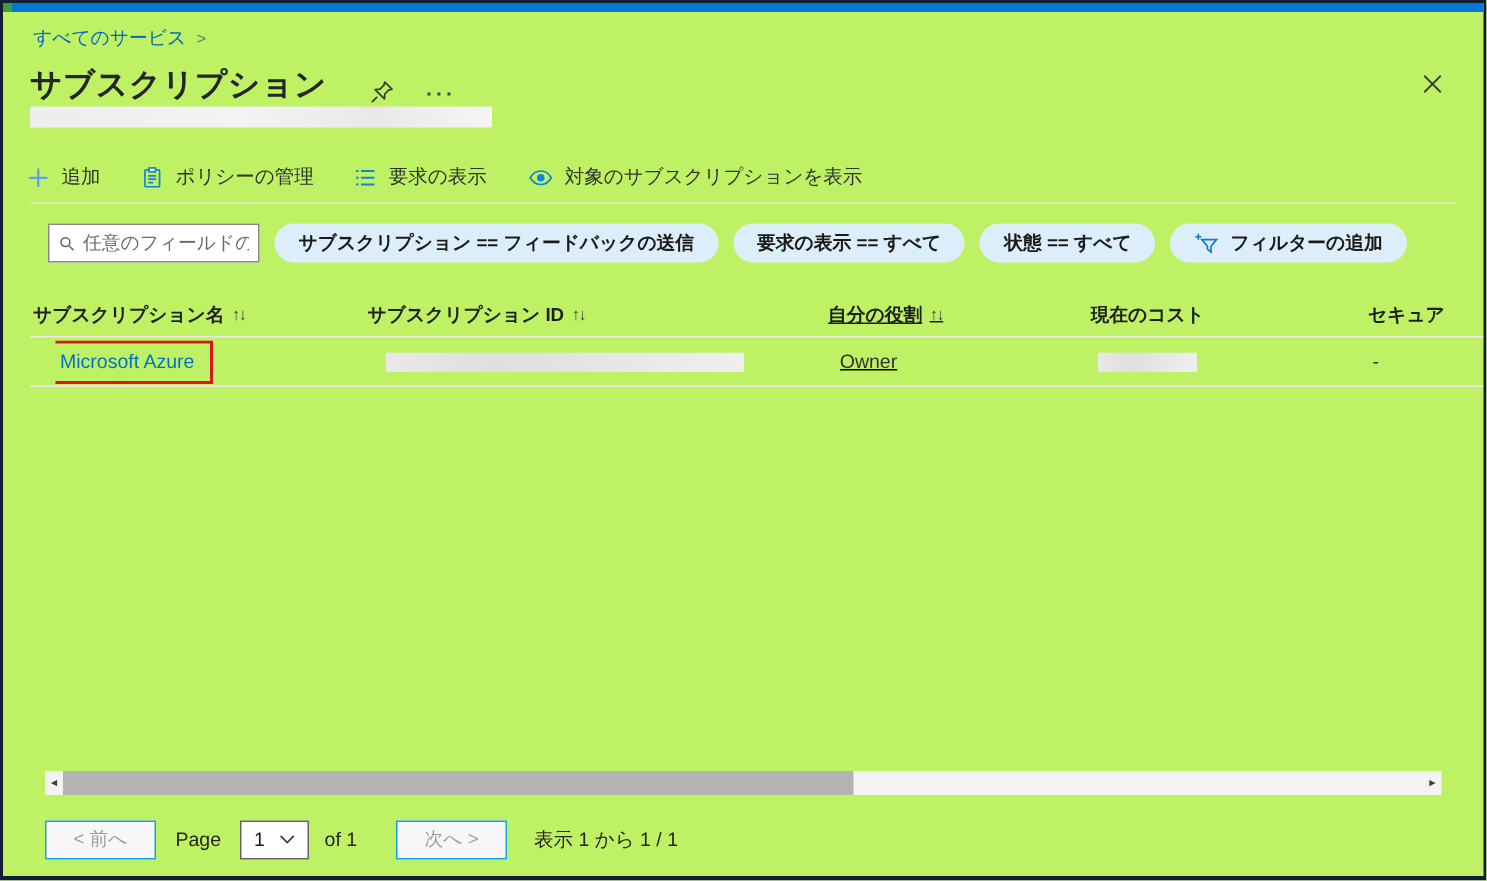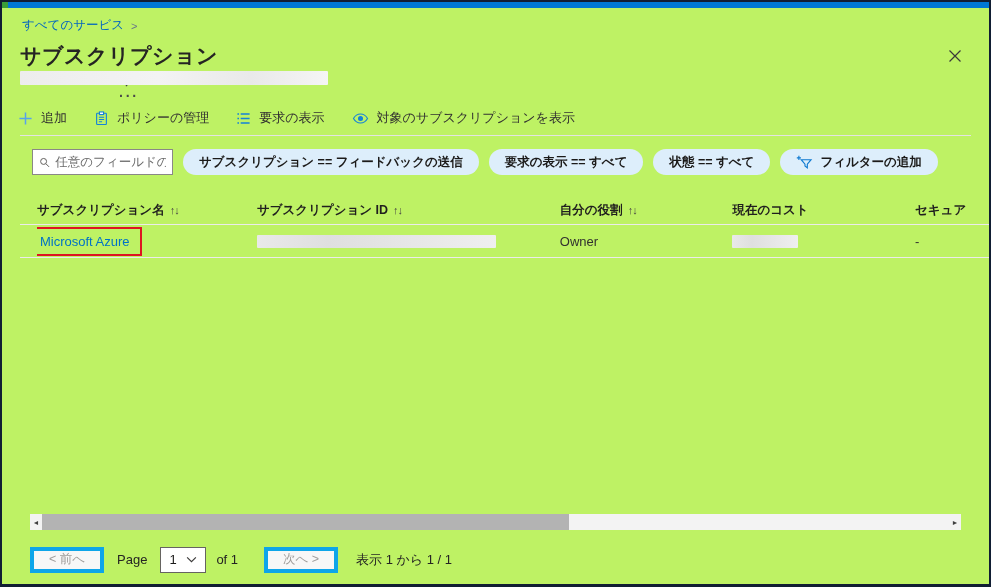--- a/index.html
+++ b/index.html
@@ -7,21 +7,21 @@
   .frame { position:relative; width:991px; height:587px; background:#bef264;
            border:2px solid #111e33; border-bottom-width:3px; overflow:hidden; }
 
   .topbar { position:absolute; top:0; left:0; right:0; height:6px; background:#0078d4; }
   .green-notch { position:absolute; top:0; left:0; width:6px; height:6px; background:#3a9e3a; }
 
   .breadcrumb { position:absolute; top:15px; left:20px; font-size:12.5px; color:#0065c1; display:flex; gap:7px; align-items:center; }
   .breadcrumb .chev { color:#67758a; font-size:11px; }
   .breadcrumb-link { cursor:pointer; }
 
-  .title-row { position:absolute; top:40px; left:18px; display:flex; align-items:center;flex-direction:column; }
+  .title-row { position:absolute; top:40px; left:18px; display:flex; align-items:flex-end; }
   .page-title { font-size:21px; font-weight:bold; color:#252423; letter-spacing:0.5px; }
   .pin-btn { margin-left:28px; width:18px; height:18px; display:flex; align-items:center; }
   .ellipsis-btn { margin-left:20px; color:#4a4a4a; font-size:14px; letter-spacing:2px; font-weight:bold; }
   .close-btn { position:absolute; top:46px; right:26px; width:16px; height:16px; }
 
   .redact-strip { position:absolute; top:69px; left:18px; width:308px; height:14px; border-radius:1px;
       background:linear-gradient(90deg,#ededed,#f3f3f3 45%,#e9e9e9 75%,#f5f5f5); }
 
   .toolbar { position:absolute; top:102px; left:16px; display:flex; align-items:center; gap:27px; height:28px; }
   .tb-item { display:flex; align-items:center; gap:8px; font-size:13px; color:#323130; cursor:pointer; }
@@ -31,43 +31,43 @@
 
   .filter-row { position:absolute; top:147px; left:30px; display:flex; align-items:center; gap:10px; }
   .search-box { width:141px; height:26px; border:1px solid #8a8886; background:#fff; display:flex; align-items:center; padding:0 6px; gap:5px; }
   .search-box input { border:none; outline:none; width:100%; font-size:12.5px; color:#323130;
       font-family:"Liberation Sans","DejaVu Sans",sans-serif; }
   .search-box input::placeholder { color:#6a6a6a; }
   .pill { height:26px; background:#ddeefb; border-radius:13px; display:flex; align-items:center;
       padding:0 16px; font-size:12.5px; font-weight:600; color:#1b1a19; cursor:pointer; white-space:nowrap; }
   .pill.add { gap:7px; }
 
-  .table-head { position:absolute; top:194px; left:35px; right:0; height:28px; display:flex; align-items:center; }
+  .table-head { position:absolute; top:194px; left:20px; right:0; height:28px; display:flex; align-items:center; }
   .table-head .cell { font-size:12.5px; font-weight:600; color:#201f1e; display:flex; align-items:center; gap:5px; white-space:nowrap; }
   .sort-glyph { font-size:11px; color:#484644; font-weight:400; letter-spacing:-1px; }
   .head-line { position:absolute; top:222px; left:18px; right:0; border-top:1px solid #ebebeb; }
 
   .table-row { position:absolute; top:223px; left:35px; right:0; height:32px; display:flex; align-items:center; }
   .row-line { position:absolute; top:255px; left:18px; right:0; border-top:1px solid #ebebeb; }
-  .c1 { width:223px; } .c2 { width:307px; } .c3 { width:175px; } .c4 { width:180px; } .c5 { width:80px; padding-left:5px; }
+  .c1 { width:223px; } .c2 { width:307px; } .c3 { width:175px;text-decoration:underline; } .c4 { width:180px; } .c5 { width:80px; padding-left:5px; }
   .cell { white-space:nowrap; overflow:hidden; }
   .red-box { display:inline-block; margin-left:-9px; padding:3px 10px 4px 10px; border:2.5px solid #dd1522; }
   .sub-link { color:#0072c6; font-size:13px; text-decoration:none; cursor:pointer; }
   .row-text { font-size:13px; color:#323130; }
   .redact-block { height:13px; border-radius:1px; background:linear-gradient(90deg,#e9e9e9,#dfdfdf 30%,#e8e8e8 70%,#efefef); }
   .redact-id { width:239px; } .redact-cost { width:66px; }
 
   .hscroll { position:absolute; top:512px; left:28px; right:28px; height:16px; background:#f3f3f3; }
   .hs-arrow { position:absolute; top:0; width:12px; height:16px; display:flex; align-items:center; justify-content:center;
       font-size:7px; color:#404040; cursor:pointer; }
   .hs-left { left:0; } .hs-right { right:0; }
   .hs-thumb { position:absolute; top:0; left:12px; width:527px; height:16px; background:#b3b3b3; cursor:grab; }
 
   .pagination { position:absolute; top:544px; left:28px; height:27px; display:flex; align-items:center; font-size:13px; color:#252423; }
-  .pg-btn { width:74px; height:26px; background:#f7f7f7; border:4px solid #0ea5e9; color:#9f9d9b; font-size:12.5px;
+  .pg-btn { width:74px; height:26px; background:#f7f7f7; border:1px solid #0ea5e9; color:#9f9d9b; font-size:12.5px;
       display:flex; align-items:center; justify-content:center; }
   .pg-label { margin:0 13px 0 13px; }
   .pg-select { width:46px; height:26px; border:1px solid #666461; background:#fff; display:flex; align-items:center;
       justify-content:space-between; padding:0 8px; font-size:13px; color:#1b1a19; cursor:pointer; }
   .pg-of { margin:0 26px 0 10px; }
   .pg-summary { margin-left:18px; }
 
   .feedback { position:absolute; top:548px; right:26px; display:flex; align-items:center; gap:6px;
       color:#0072c6; font-size:13px; cursor:pointer; }
 </style>

